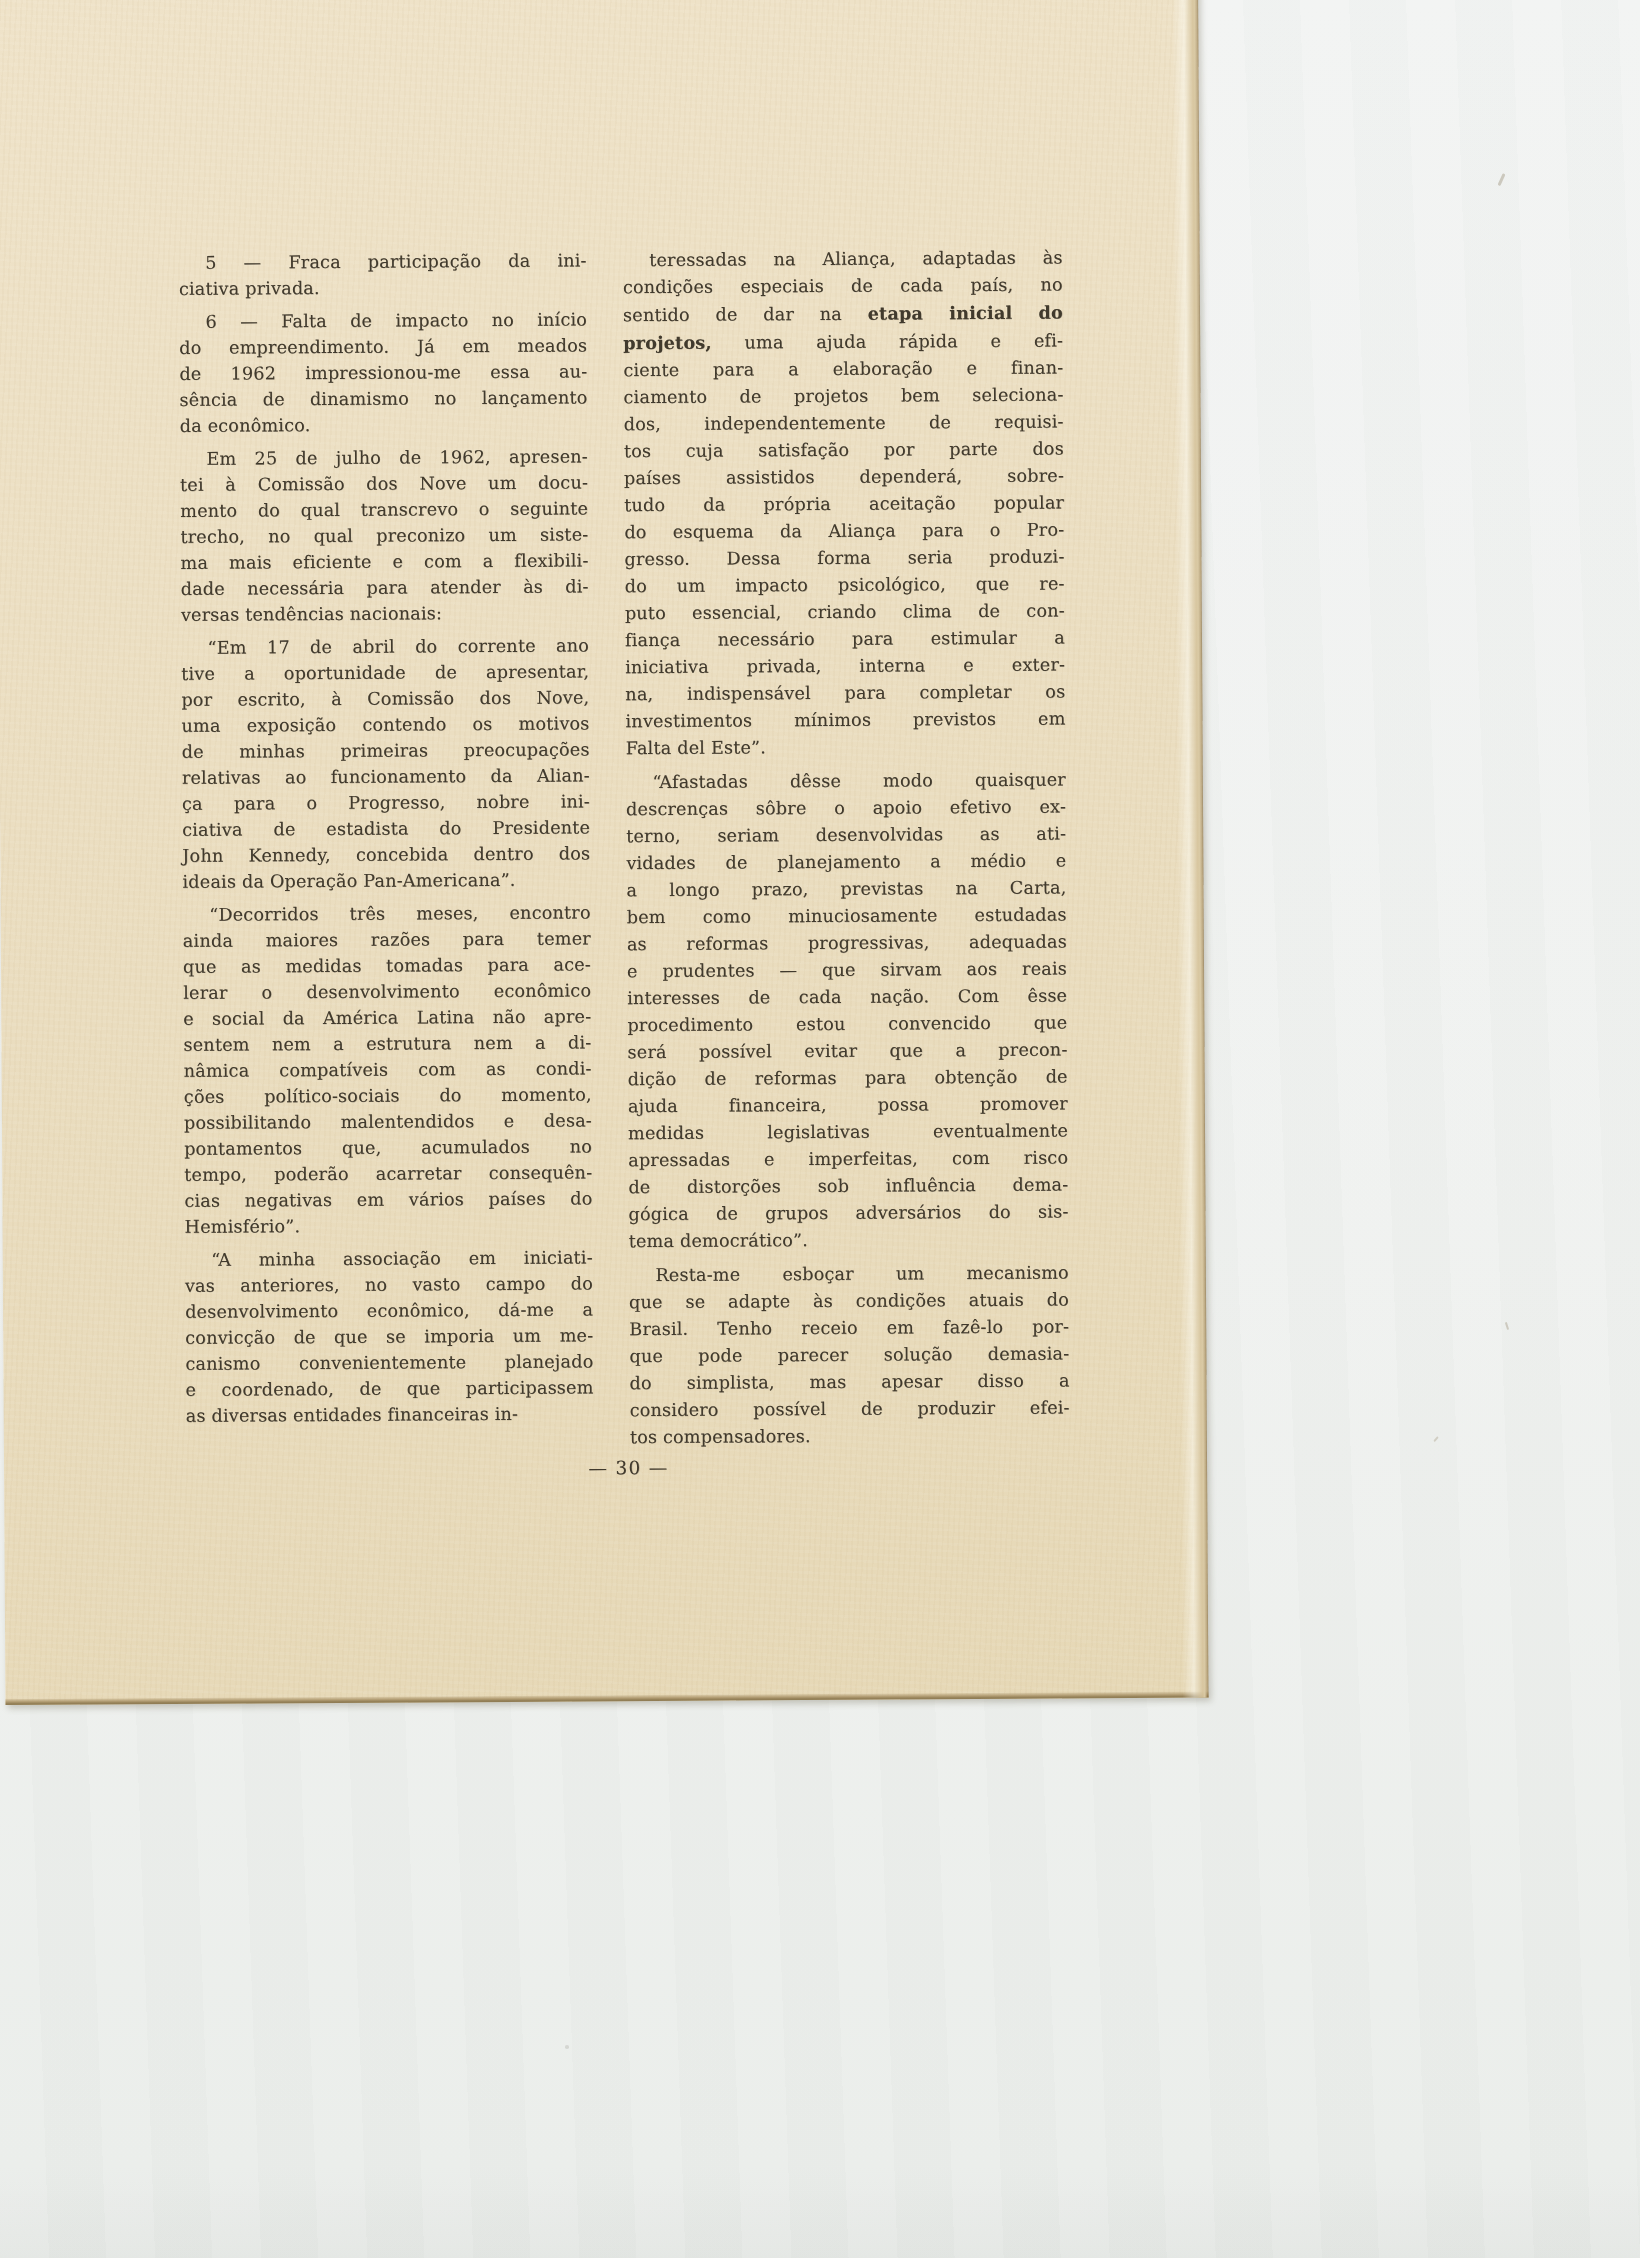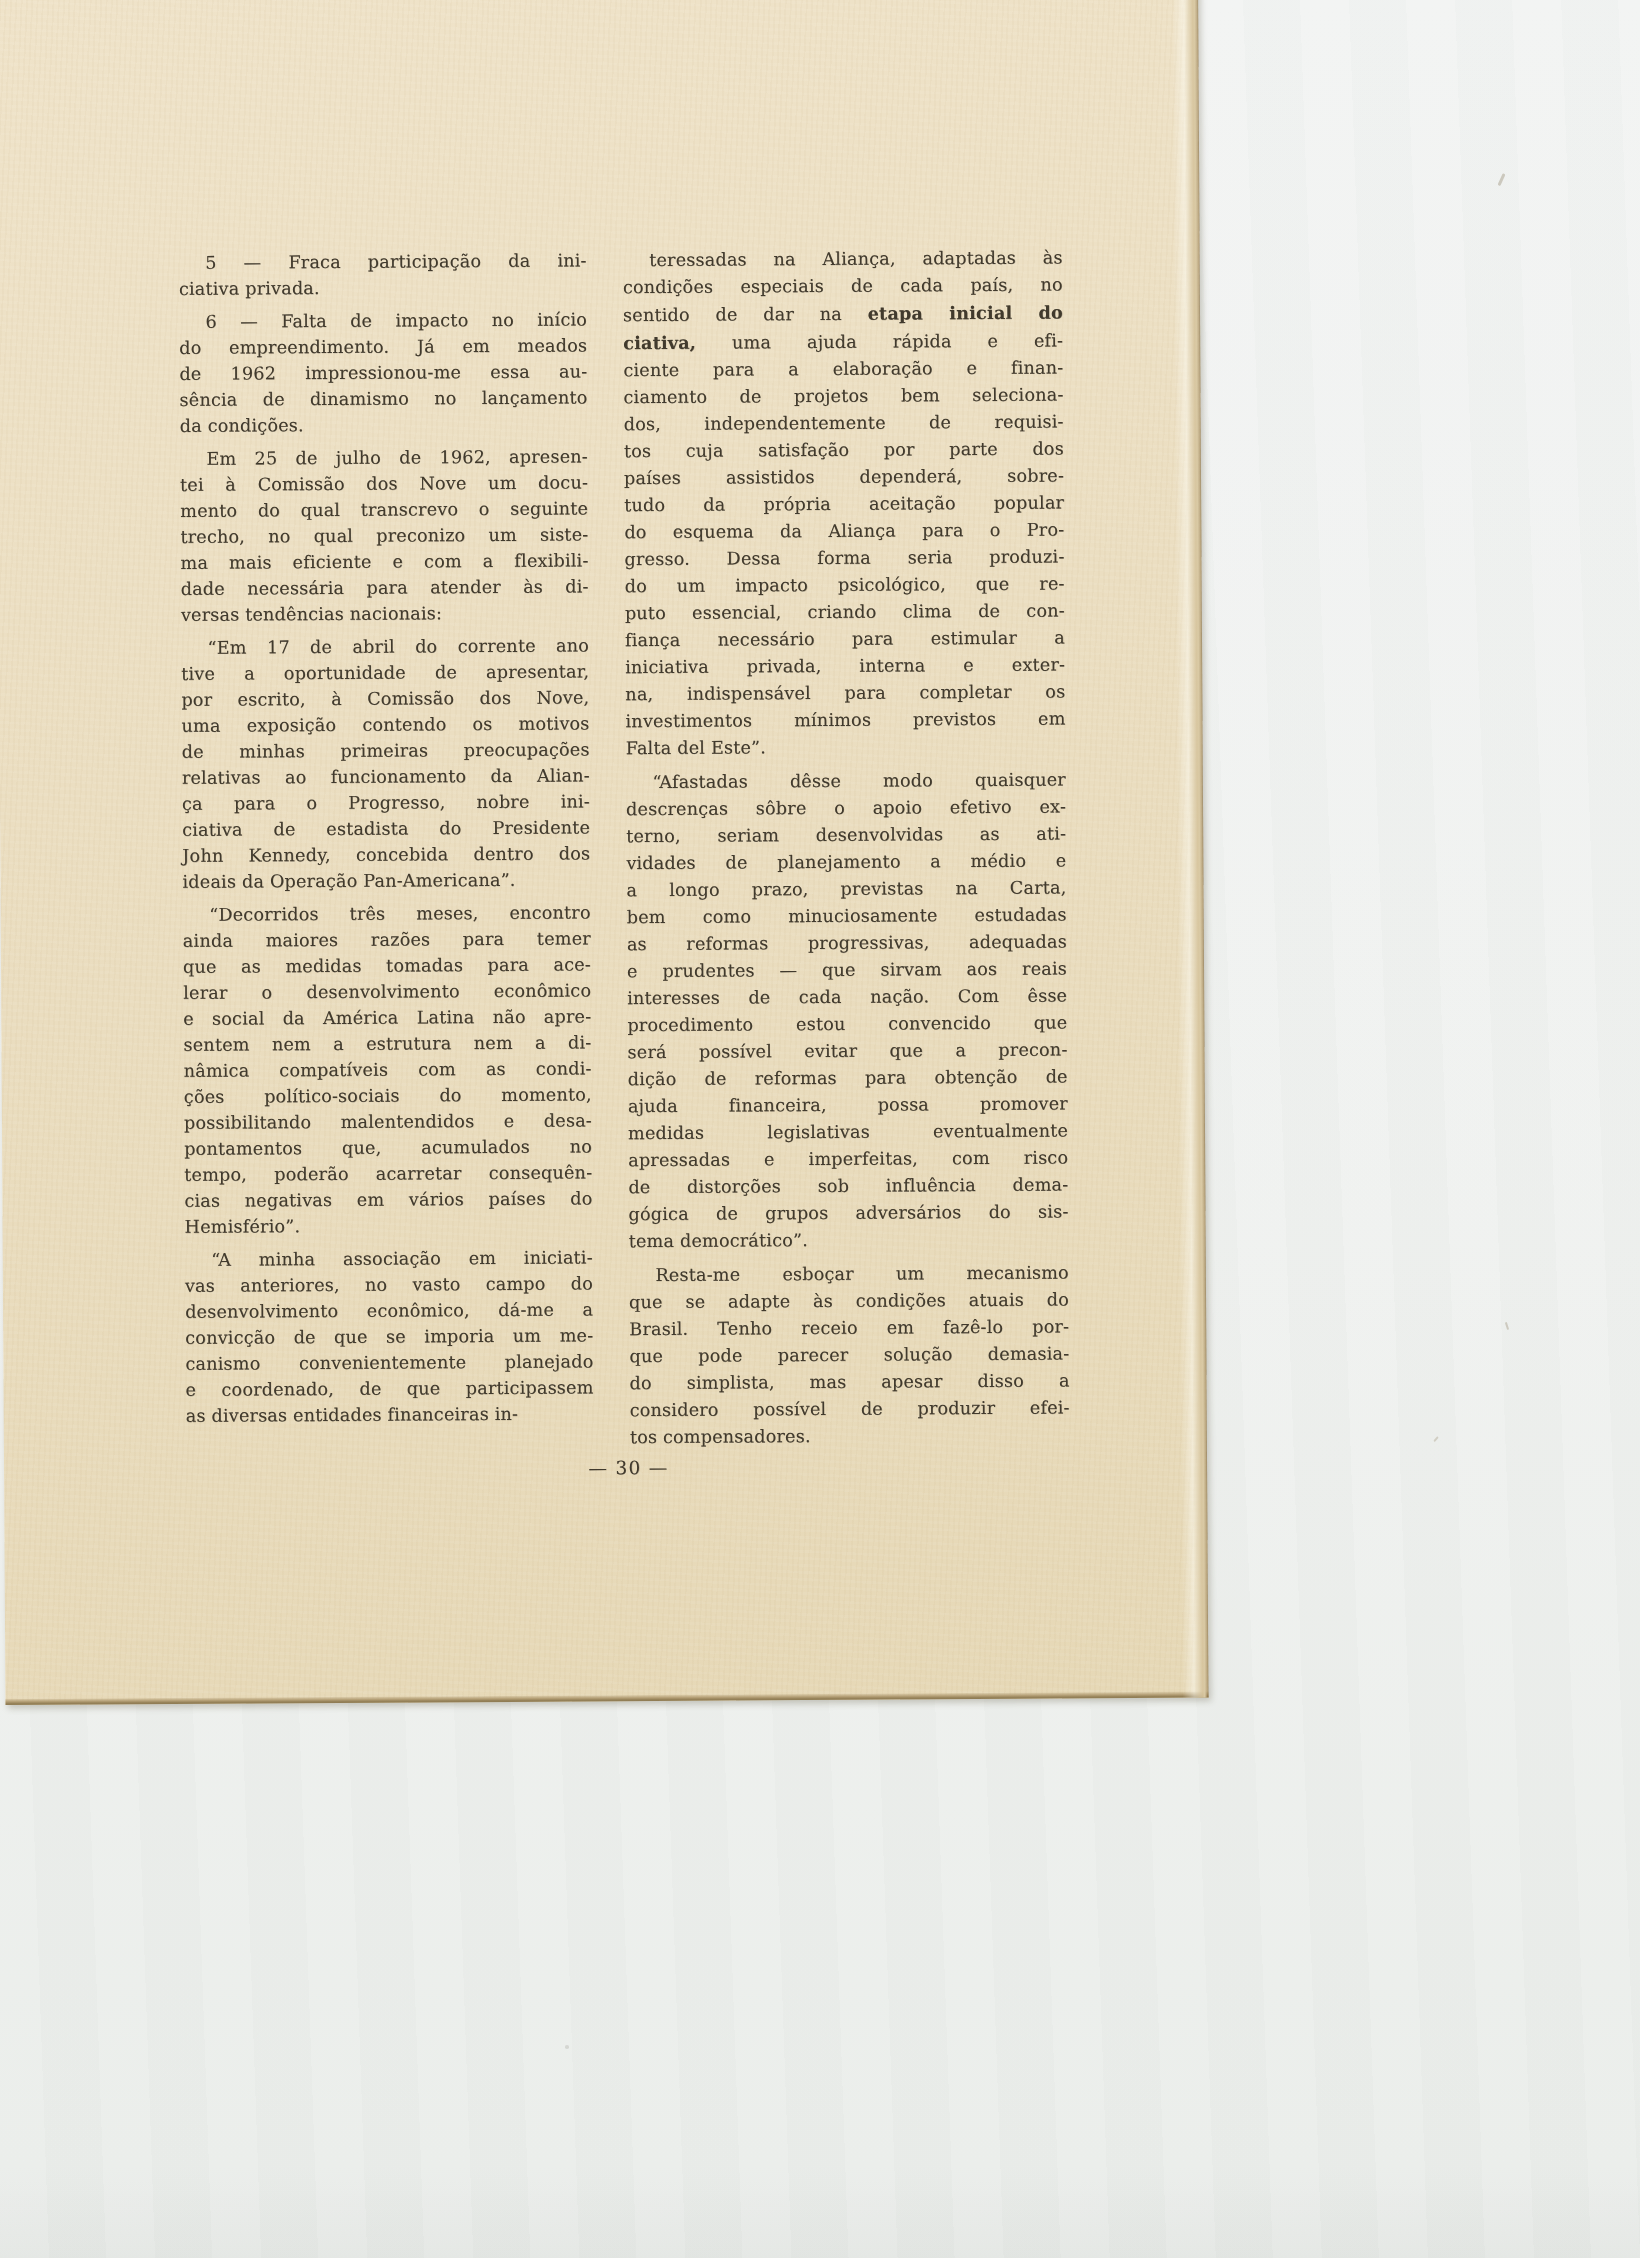--- a/index.html
+++ b/index.html
@@ -75,21 +75,21 @@
   <div class="col col-left">
       <div class="para">
         <div class="line first"><span>5 — Fraca participação da ini-</span></div>
         <div class="line last"><span>ciativa privada.</span></div>
       </div>
       <div class="para">
         <div class="line first"><span>6 — Falta de impacto no início</span></div>
         <div class="line"><span>do empreendimento.  Já em meados</span></div>
         <div class="line"><span>de 1962 impressionou-me essa au-</span></div>
         <div class="line"><span>sência de dinamismo no lançamento</span></div>
-        <div class="line last"><span>da condições.</span></div>
+        <div class="line last"><span>da econômico.</span></div>
       </div>
       <div class="para">
         <div class="line first"><span>Em 25 de julho de 1962, apresen-</span></div>
         <div class="line"><span>tei à Comissão dos Nove um docu-</span></div>
         <div class="line"><span>mento do qual transcrevo o seguinte</span></div>
         <div class="line"><span>trecho, no qual preconizo um siste-</span></div>
         <div class="line"><span>ma mais eficiente e com a flexibili-</span></div>
         <div class="line"><span>dade necessária para atender às di-</span></div>
         <div class="line last"><span>versas tendências nacionais:</span></div>
       </div>
@@ -128,21 +128,21 @@
         <div class="line"><span>canismo convenientemente planejado</span></div>
         <div class="line"><span>e coordenado, de que participassem</span></div>
         <div class="line last"><span>as diversas entidades financeiras in-</span></div>
       </div>
     </div>
   <div class="col col-right">
       <div class="para">
         <div class="line first"><span>teressadas na Aliança, adaptadas às</span></div>
         <div class="line"><span>condições especiais de cada país, no</span></div>
         <div class="line"><span>sentido de dar na </span><b>etapa inicial do</b></div>
-        <div class="line"><b>ciativa,</b><span> uma ajuda rápida e efi-</span></div>
+        <div class="line"><b>projetos,</b><span> uma ajuda rápida e efi-</span></div>
         <div class="line"><span>ciente para a elaboração e finan-</span></div>
         <div class="line"><span>ciamento de projetos bem seleciona-</span></div>
         <div class="line"><span>dos, independentemente de requisi-</span></div>
         <div class="line"><span>tos cuja satisfação por parte dos</span></div>
         <div class="line"><span>países assistidos dependerá, sobre-</span></div>
         <div class="line"><span>tudo da própria aceitação popular</span></div>
         <div class="line"><span>do esquema da Aliança para o Pro-</span></div>
         <div class="line"><span>gresso.  Dessa forma seria produzi-</span></div>
         <div class="line"><span>do um impacto psicológico, que re-</span></div>
         <div class="line"><span>puto essencial, criando clima de con-</span></div>

